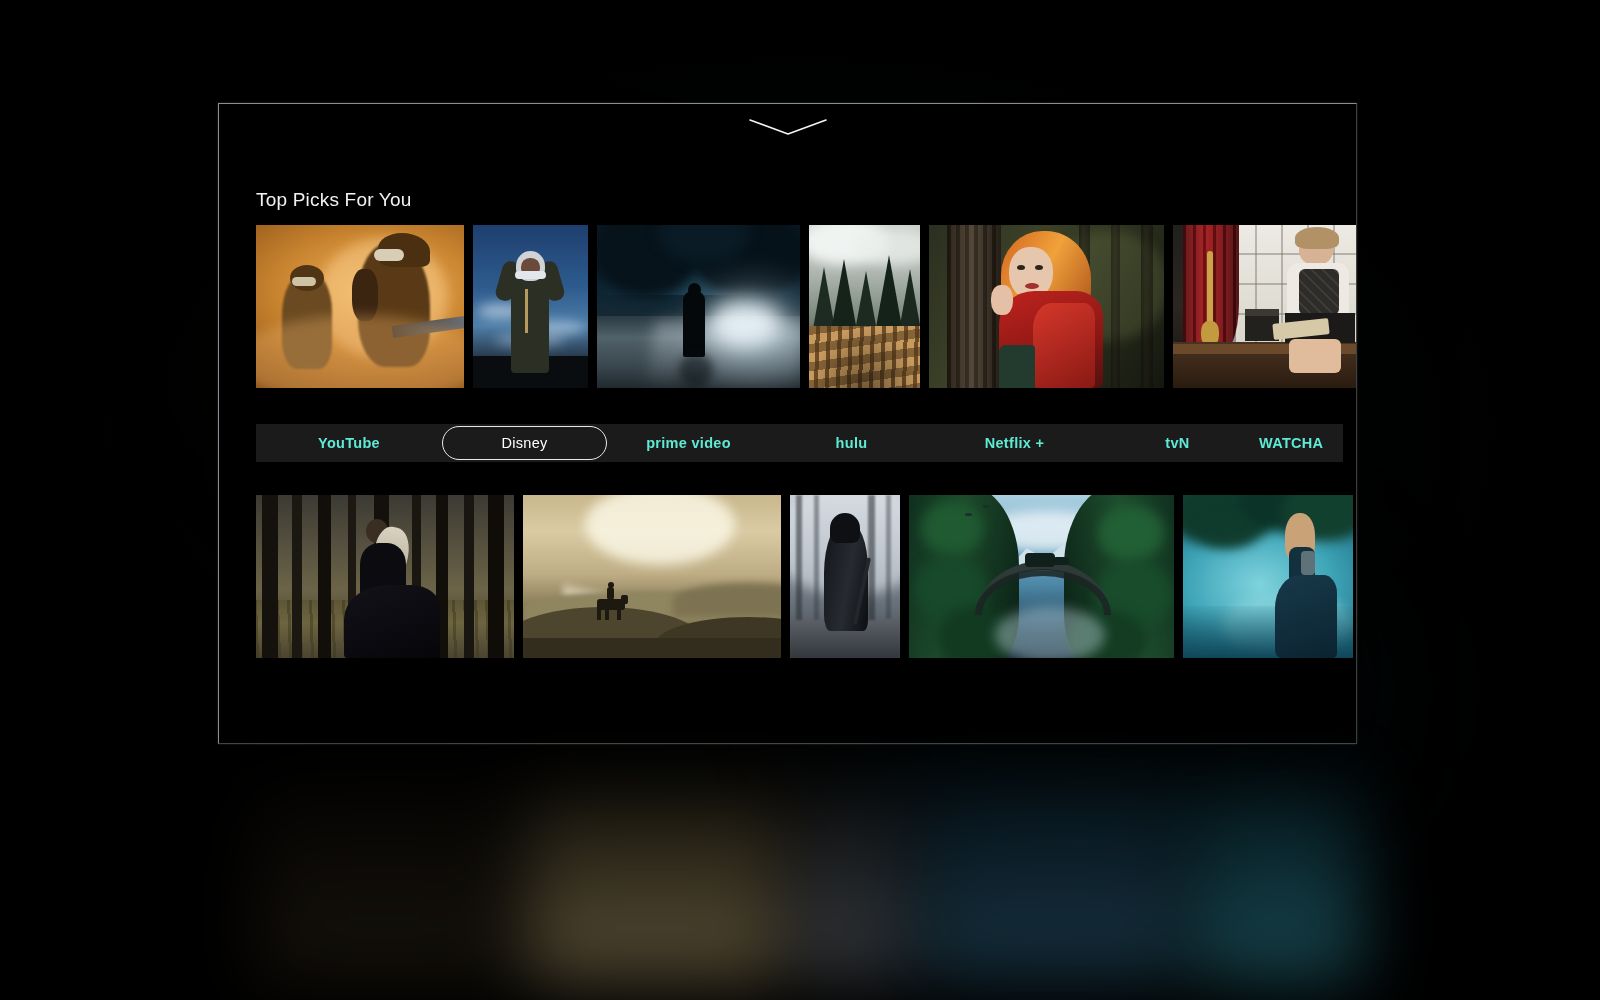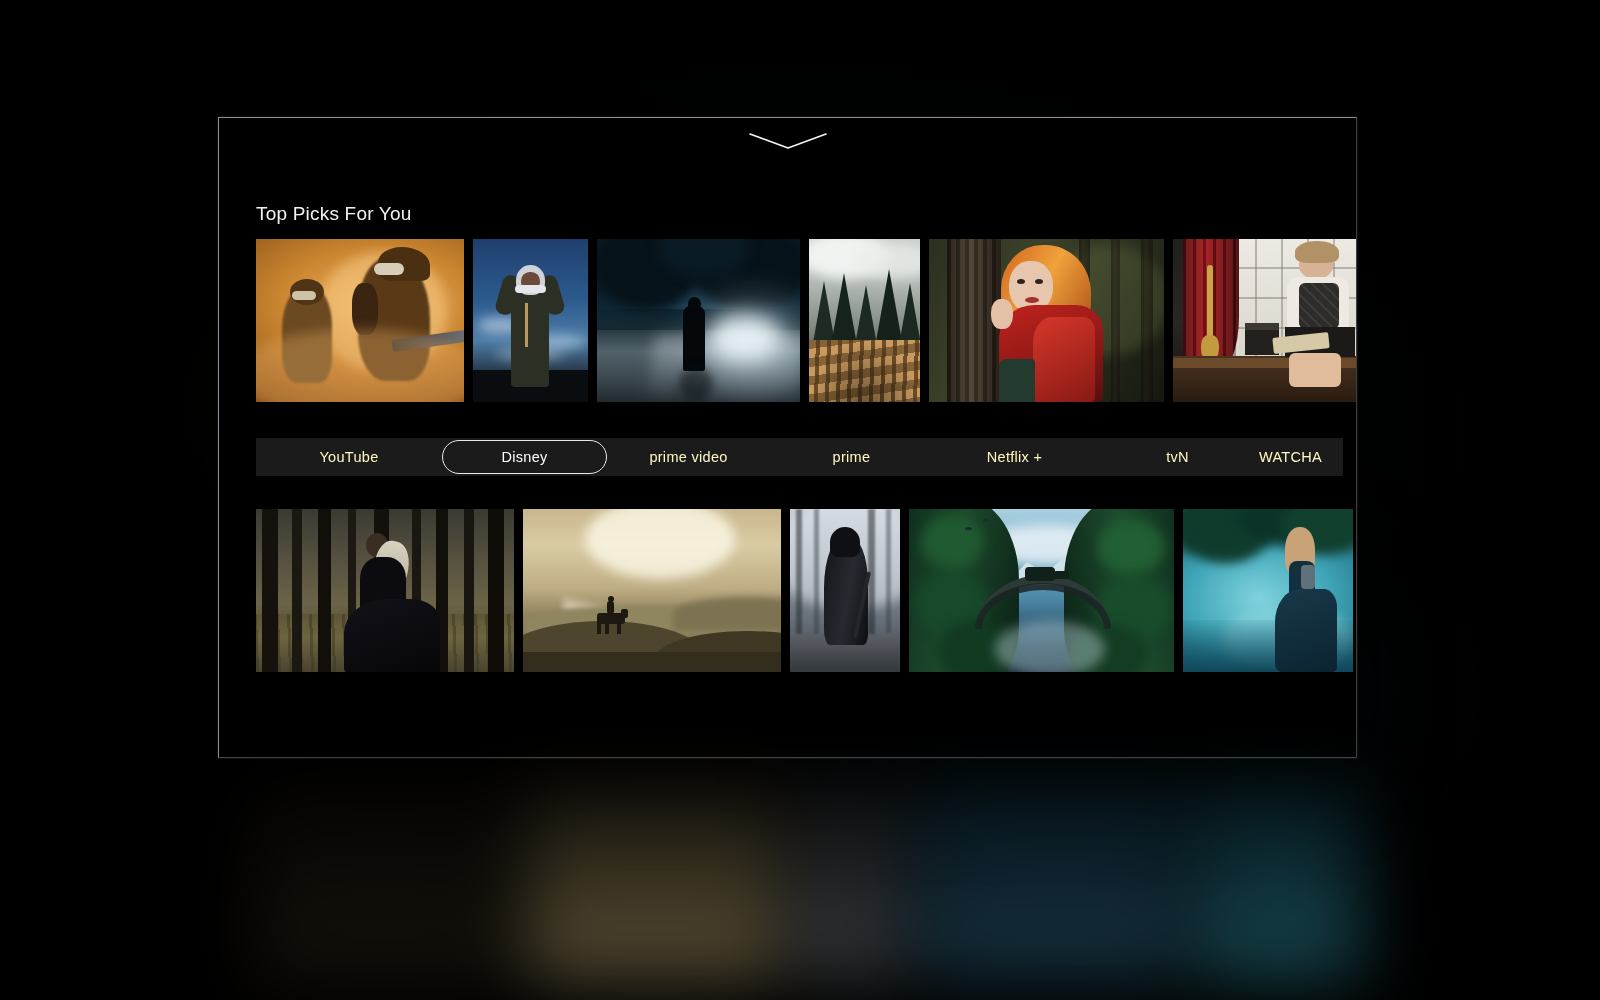--- a/index.html
+++ b/index.html
@@ -27,21 +27,21 @@
     position: absolute;
     border-radius: 50%;
     filter: blur(70px);
     pointer-events: none;
   }
 
   
   #tv {
     position: absolute;
     left: 218px;
-    top: 117px;
+    top: 103px;
     width: 1139px;
     height: 641px;
   }
 
   #tv-bezel {
     position: absolute;
     inset: 0;
     border: 1px solid rgba(225,228,232,0.62);
     border-bottom-color: rgba(150,155,160,0.45);
     border-right-color: rgba(150,155,160,0.40);
@@ -127,23 +127,23 @@
     overflow: hidden;
     margin-top: 14px;
     width: 1087px;
   }
   .provider-tab {
     flex: 0 0 auto;
     height: 30px;
     display: flex;
     align-items: center;
     justify-content: center;
-    color: #fef9c3;
+    color: #5eead4;
     font-size: 14.5px;
-    font-weight: 400;
+    font-weight: 700;
     letter-spacing: .3px;
     white-space: nowrap;
     background: transparent;
     border: none;
     font-family: inherit;
     cursor: pointer;
   }
   .provider-tab.selected {
     color: #ffffff;
     border: 1.6px solid #e9e9e9;
@@ -333,21 +333,21 @@
 
         </div>
       </section>
 
       <section id="now-streaming-block">
 
         <div id="provider-tabbar">
           <button class="provider-tab" style="width:186px">YouTube</button>
           <button class="provider-tab selected" style="width:165px">Disney</button>
           <button class="provider-tab" style="width:163px">prime video</button>
-          <button class="provider-tab" style="width:163px">prime</button>
+          <button class="provider-tab" style="width:163px">hulu</button>
           <button class="provider-tab" style="width:163px">Netflix +</button>
           <button class="provider-tab" style="width:163px">tvN</button>
           <button class="provider-tab" style="width:120px; justify-content:flex-start">WATCHA</button>
         </div>
 
         <div class="rail" id="streaming-rail">
 
           <div class="tile" style="width:258px">
             <div class="art" style="background:linear-gradient(#3b3a33 0%, #55503f 30%, #6b6448 58%, #3a3527 100%);">
               <div style="left:0; right:0; bottom:0; height:58px; background:linear-gradient(#5d5636,#6d6440 40%,#4a4430);"></div>

